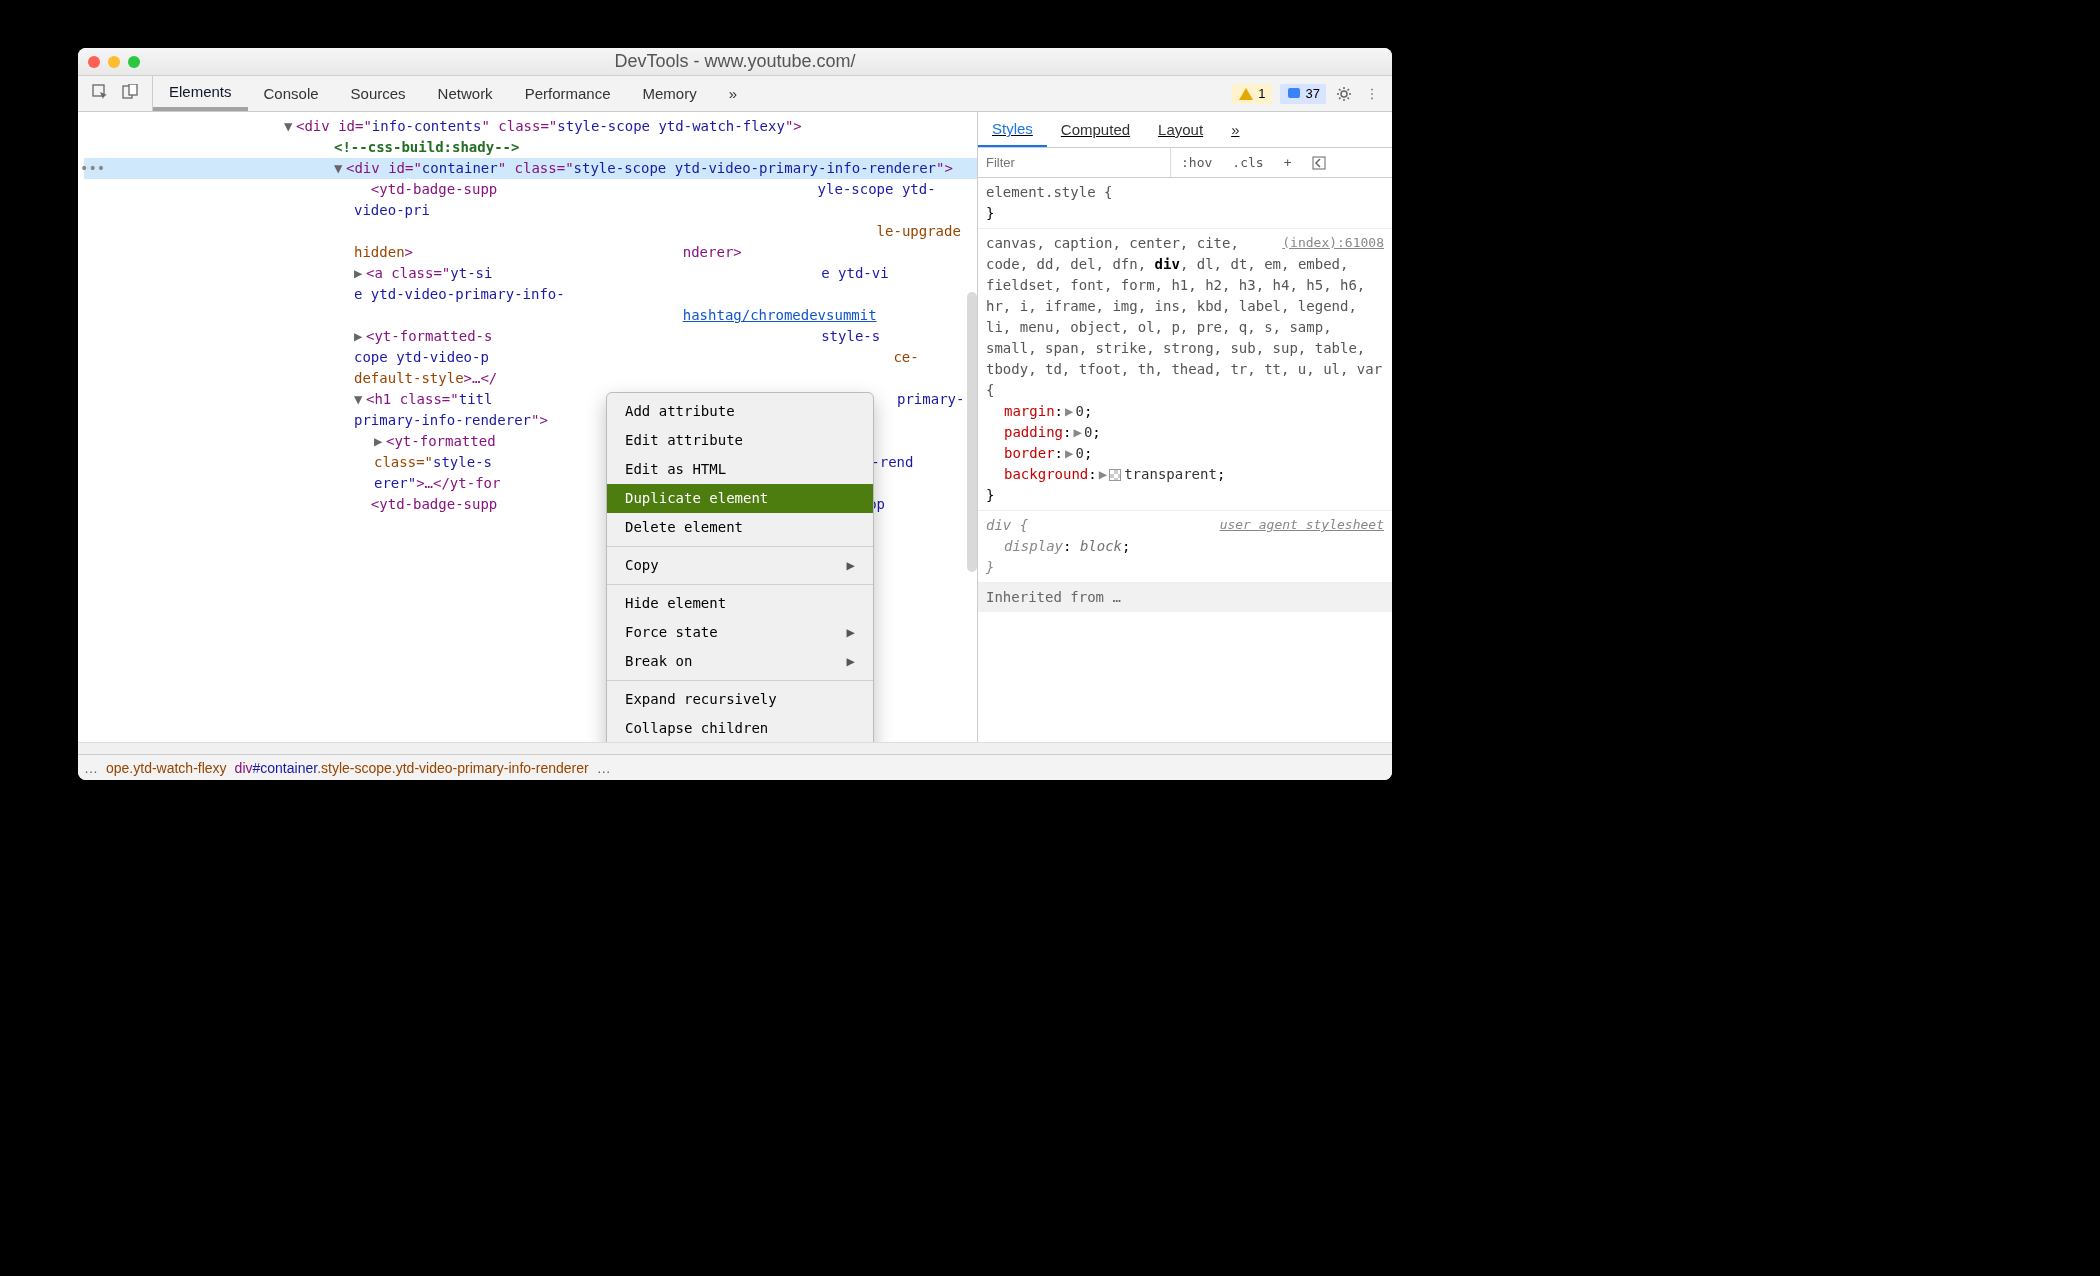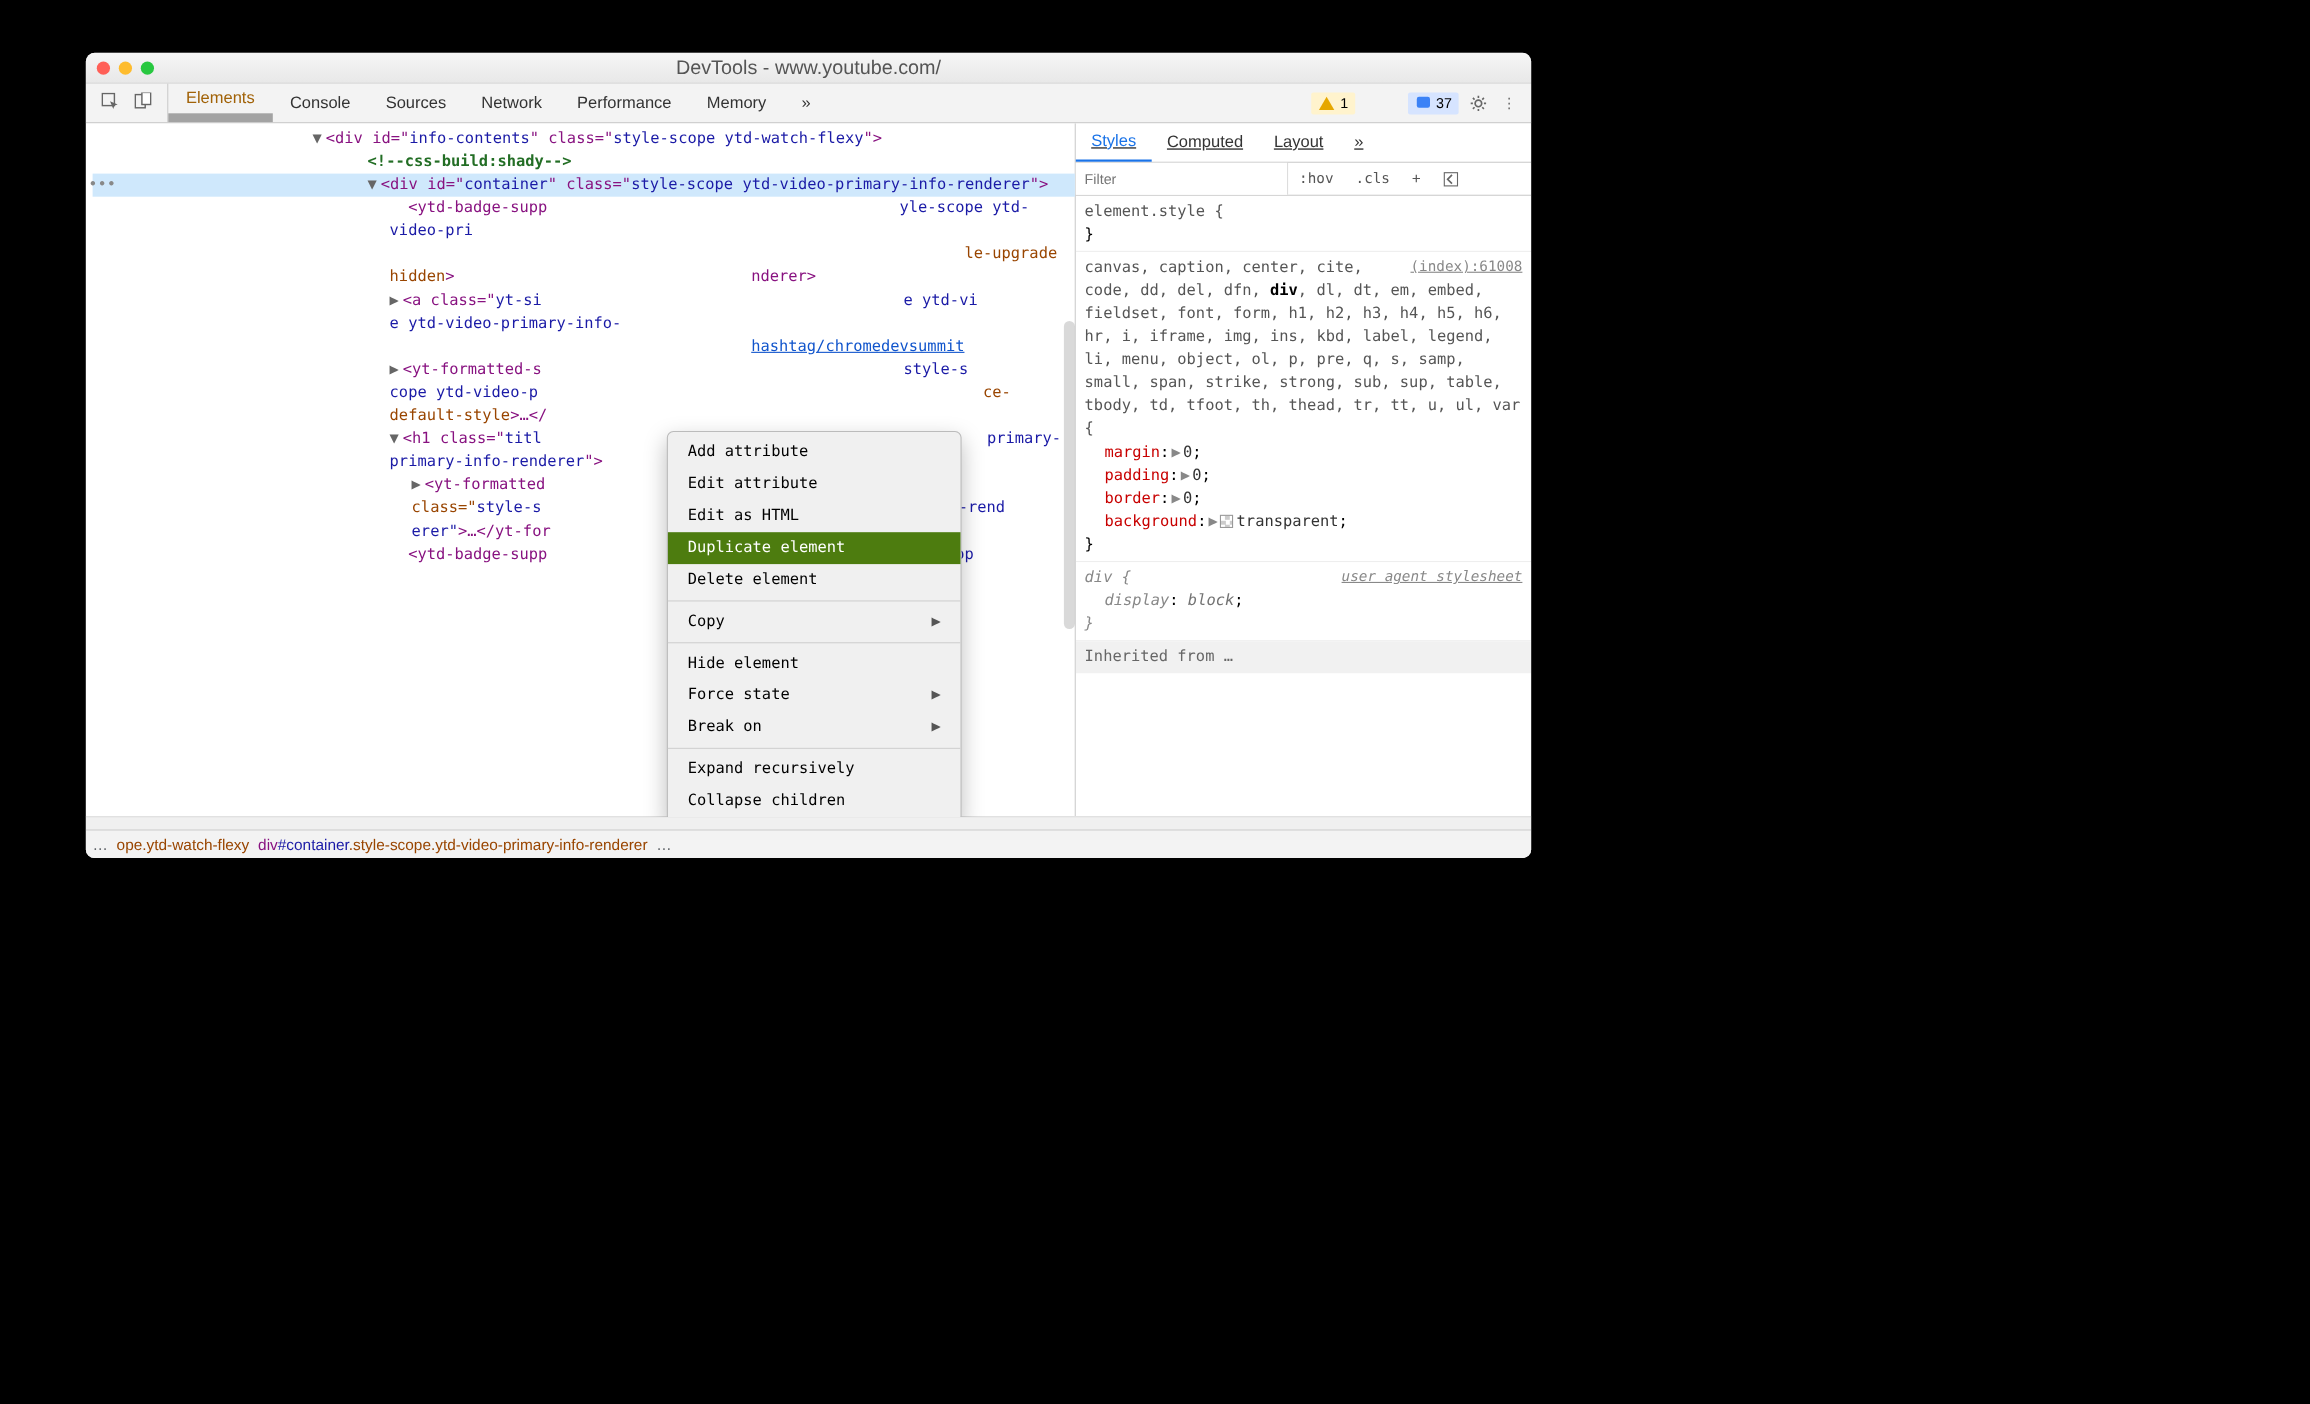--- a/index.html
+++ b/index.html
@@ -36,26 +36,26 @@
   .dot.yellow { background:#febc2e; }
   .dot.green { background:#28c840; }
   .title { flex:1; text-align:center; color:#555; font-size:18px; }
   .toolbar {
     height: 36px; border-bottom: 1px solid #ccc;
     display:flex; align-items:center; background:#f3f3f3;
   }
   .toolbar .left-icons { display:flex; gap:14px; padding:0 14px; border-right:1px solid #ccc; height:100%; align-items:center;}
   .tabs { display:flex; height:100%; }
   .tab { padding:0 16px; display:flex; align-items:center; color:#333; cursor:pointer; font-size:15px;}
-  .tab.active { color:#a16207; border-bottom:8px solid #a3a3a3; }
+  .tab.active { color:#0f172a; border-bottom:4px solid #a3a3a3; }
   .toolbar .spacer { flex:1; }
   .badges { display:flex; gap:8px; align-items:center; padding-right:10px; }
   .badge { display:flex; align-items:center; gap:4px; padding:2px 6px; border-radius:2px; font-size:13px; }
   .badge.warn { background:#fff3cd; }
-  .badge.info { background:#d6e4ff;margin-left:40px; }
+  .badge.info { background:#d6e4ff; }
   .gear, .more { width:20px; height:20px; display:flex; align-items:center; justify-content:center; color:#666; }
   .content { flex:1; display:flex; overflow:hidden; }
   .elements-pane { flex:1; overflow:auto; font-family: Menlo, monospace; font-size:14px; line-height:1.5; position:relative; }
   .dom { padding:4px 0 4px 6px; }
   .line { white-space: pre-wrap; padding-left: 0; }
   .indent1 { padding-left: 200px; }
   .indent2 { padding-left: 220px; }
   .indent3 { padding-left: 250px; }
   .indent4 { padding-left: 270px; }
   .indent5 { padding-left: 290px; }

